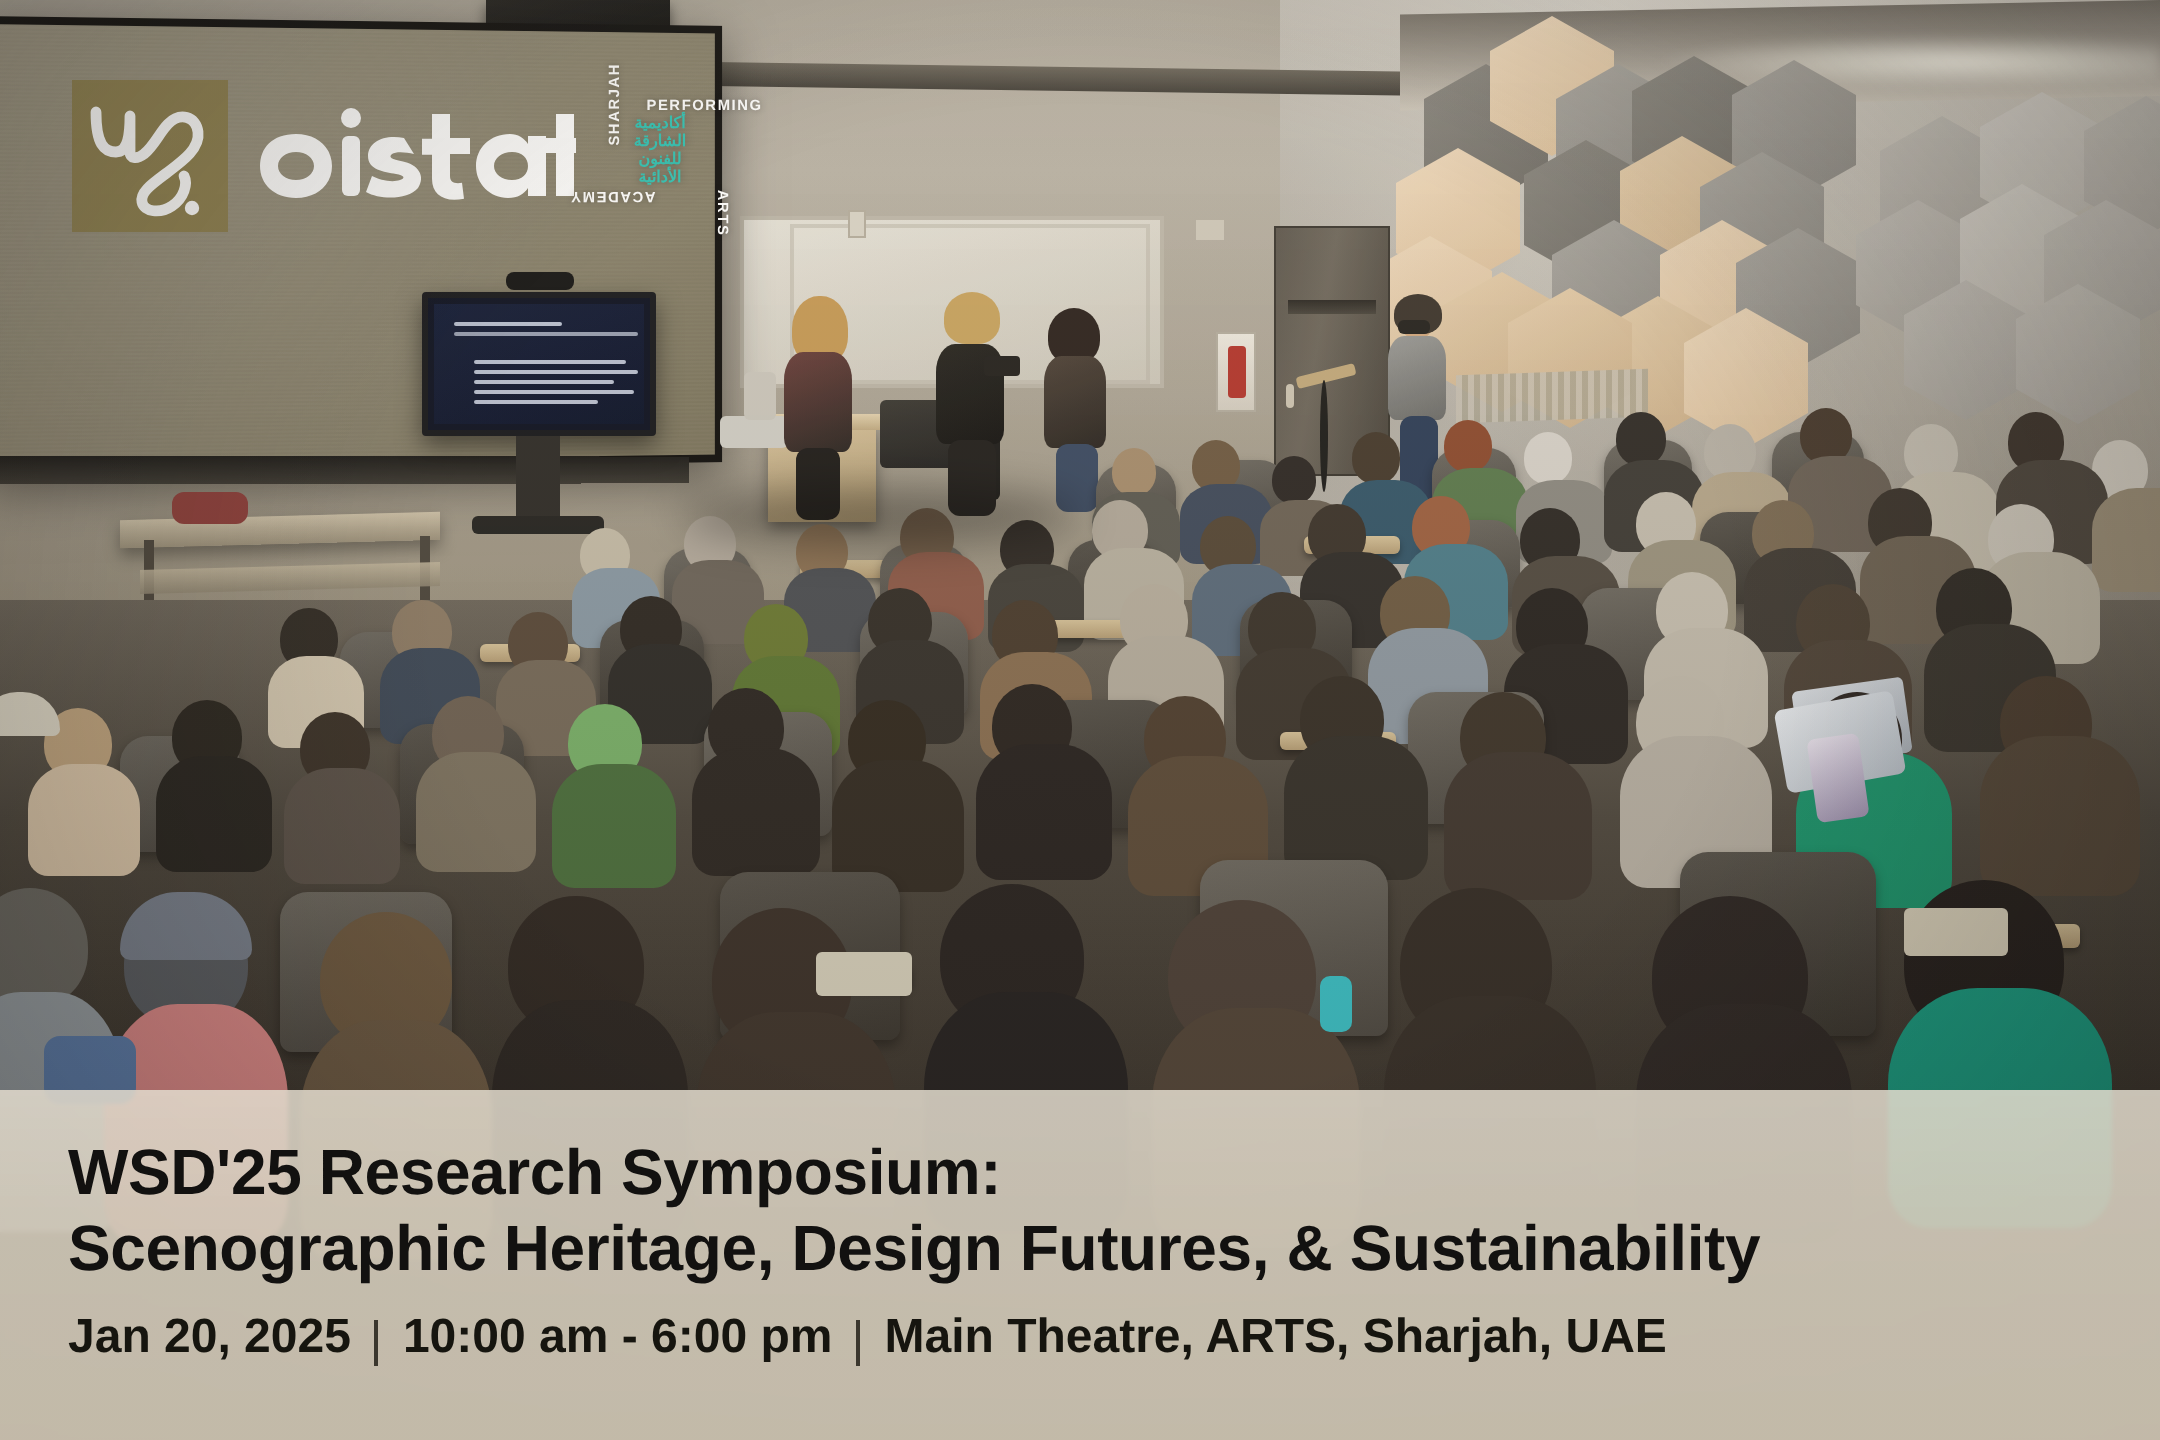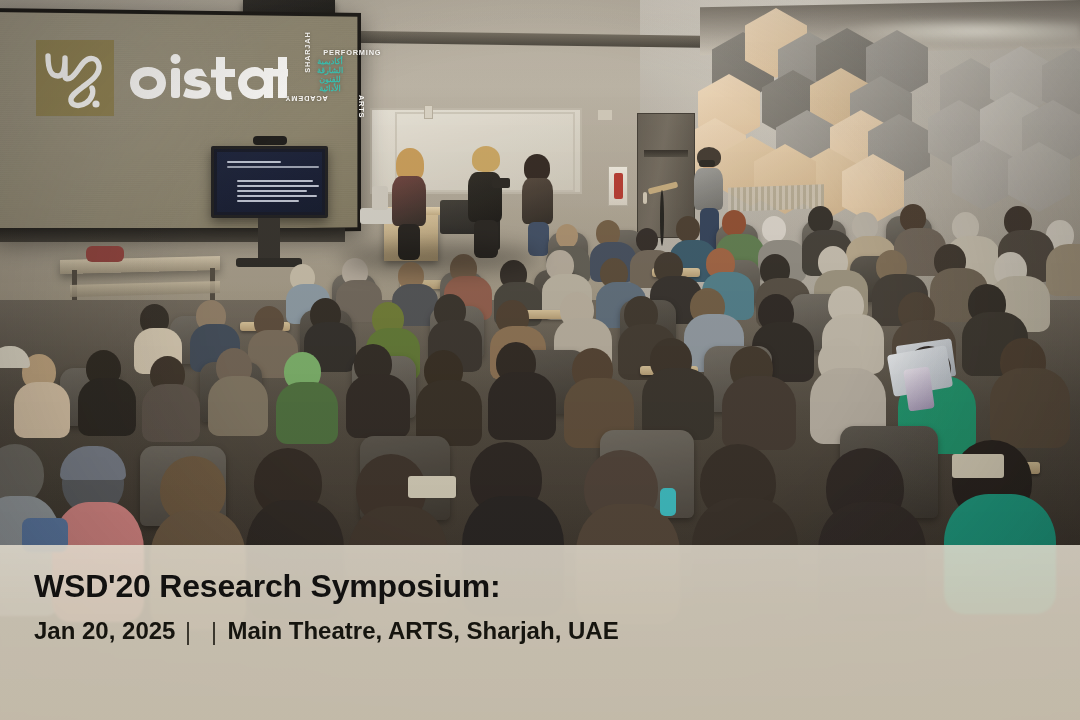--- a/index.html
+++ b/index.html
@@ -631,22 +631,24 @@
       <div class="blob" style="left:60px;top:196px;width:66px;height:34px;border-radius:34px 34px 6px 6px;background:#7b8391;"></div>
       <div class="blob" style="left:-10px;top:96px;width:40px;height:22px;border-radius:22px 22px 4px 4px;background:#e6e0cf;"></div>
     </div>
 
     <div class="soft-shadow" style="left:340px;top:244px;width:200px;height:28px;"></div>
     <div class="warmth"></div>
     <div class="vignette"></div>
   </div>
 
   <div class="caption">
-    <div class="caption-title">WSD'20 Research Symposium:</div>
+    <div class="caption-title">WSD'25 Research Symposium:</div>
+    <div class="caption-title">Scenographic Heritage, Design Futures, &amp; Sustainability</div>
     <div class="caption-meta">
       <span>Jan 20, 2025</span>
       <span class="sep"></span>
+      <span>10:00 am - 6:00 pm</span>
       <span class="sep"></span>
       <span>Main Theatre, ARTS, Sharjah, UAE</span>
     </div>
   </div>
 
 </div>
 
 </body></html>

